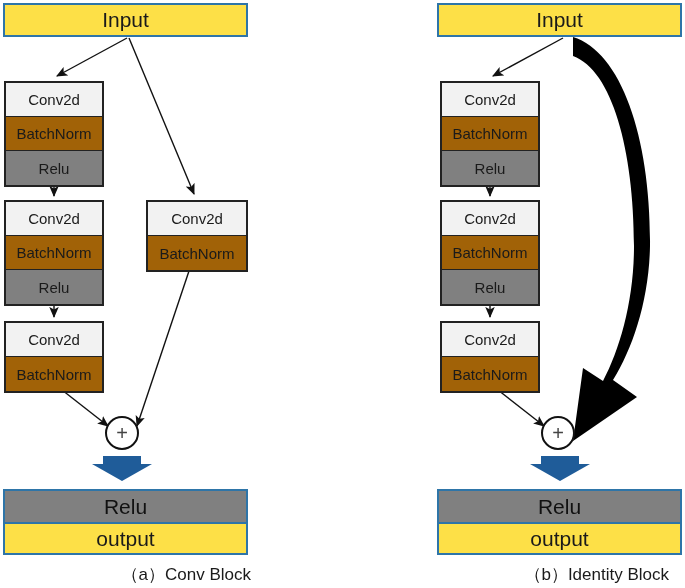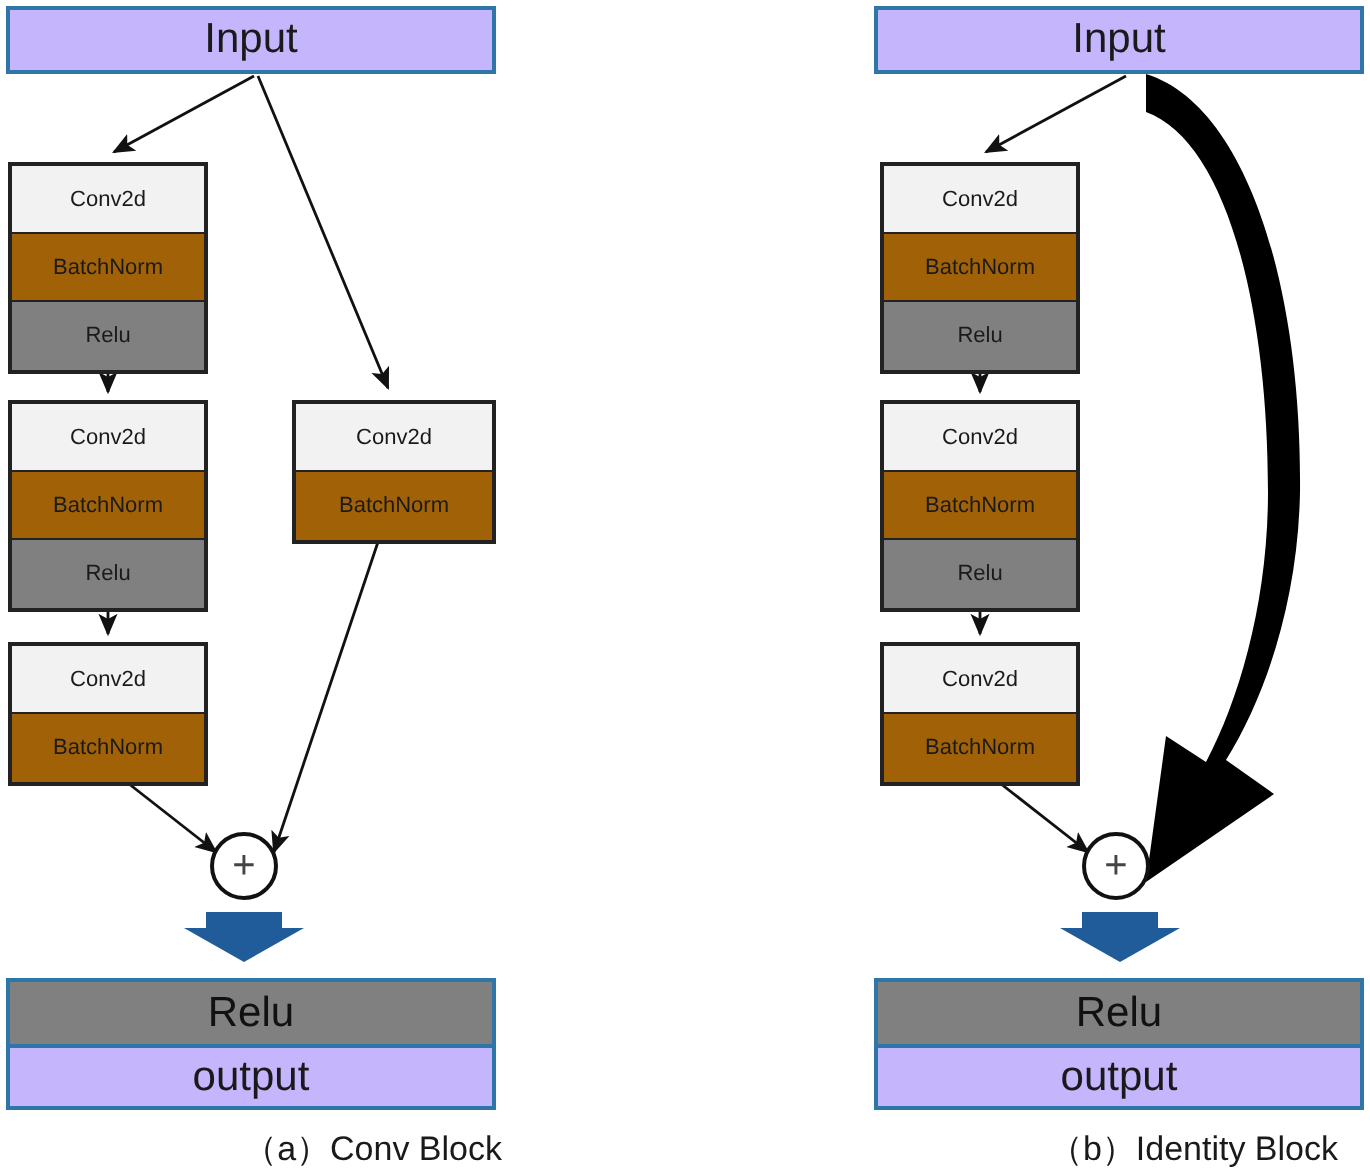--- a/index.html
+++ b/index.html
@@ -1,28 +1,28 @@
 <!DOCTYPE html>
 <html><head>
 <meta charset="utf-8">
 <style>
   html,body{margin:0;padding:0;background:#ffffff;}
   body{width:685px;height:588px;font-family:"Liberation Sans","DejaVu Sans",sans-serif;color:#111;}
   #root{position:relative;width:685px;height:588px;overflow:hidden;}
   svg.edges{position:absolute;left:0;top:0;width:685px;height:588px;pointer-events:none;}
 
-  .io-box{position:absolute;box-sizing:border-box;border:2px solid #2E75A8;background:#c4b5fd;
+  .io-box{position:absolute;box-sizing:border-box;border:2px solid #2E75A8;background:#fde047;
           display:flex;align-items:center;justify-content:center;font-size:21px;color:#1a1a1a;}
   .relu-band{position:absolute;box-sizing:border-box;border-left:2px solid #2E75A8;border-right:2px solid #2E75A8;
              border-top:2px solid #2E75A8;background:#808080;
              display:flex;align-items:center;justify-content:center;font-size:21px;color:#111;}
 
   .stack{position:absolute;box-sizing:border-box;border:2px solid #222;background:#fff;}
   .cell{box-sizing:border-box;display:flex;align-items:center;justify-content:center;
-        font-size:11px;color:#1a1a1a;height:34px;border-bottom:1px solid #222;}
+        font-size:15px;color:#1a1a1a;height:34px;border-bottom:1px solid #222;}
   .cell:last-child{border-bottom:none;}
   .cell.conv{background:#F2F2F2;}
   .cell.bn{background:#a16207;}
   .cell.relu{background:#808080;}
 
   .plus-circle{position:absolute;box-sizing:border-box;width:34px;height:34px;border-radius:50%;
                border:2px solid #111;background:#fff;display:flex;align-items:center;justify-content:center;
                font-size:20px;color:#444;line-height:1;}
 
   .caption{position:absolute;text-align:right;font-size:17px;color:#1a1a1a;white-space:nowrap;}

